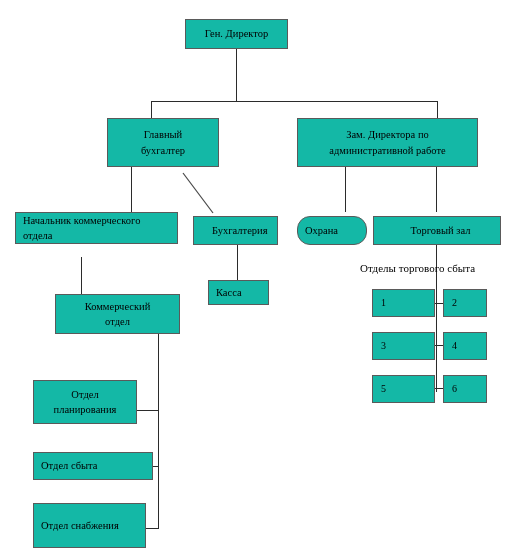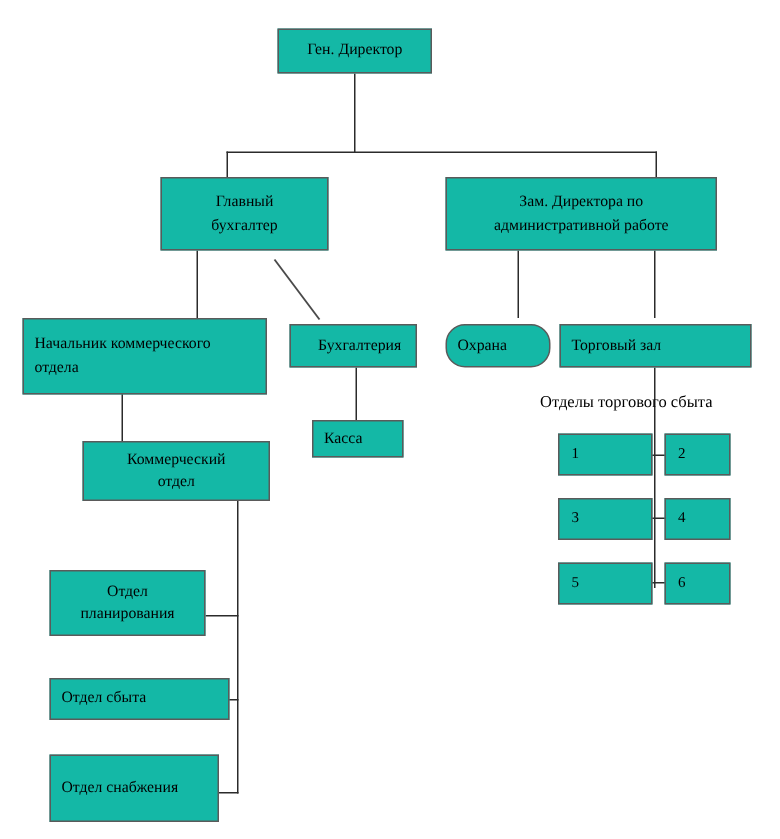--- a/index.html
+++ b/index.html
@@ -106,34 +106,34 @@
   <div class="node center" style="left:107px; top:118px; width:112px; height:49px;">
     <span class="line">Главный</span>
     <span class="line">бухгалтер</span>
   </div>
 
   <div class="node center" style="left:297px; top:118px; width:181px; height:49px;">
     <span class="line">Зам. Директора по</span>
     <span class="line">административной работе</span>
   </div>
 
-  <div class="node left" style="left:15px; top:212px; width:163px; height:51px;">
+  <div class="node left" style="left:15px; top:212px; width:163px; height:32px;">
     <span class="line">Начальник коммерческого</span>
     <span class="line">отдела</span>
   </div>
 
   <div class="node left" style="left:193px; top:216px; width:85px; height:29px;padding-left:18px;">
     <span class="line">Бухгалтерия</span>
   </div>
 
   <div class="node left" style="left:297px; top:216px; width:70px; height:29px;border-radius:13px;">
     <span class="line">Охрана</span>
   </div>
 
-  <div class="node left" style="left:373px; top:216px; width:128px; height:29px;">
+  <div class="node left" style="left:373px; top:216px; width:128px; height:29px;align-items:center;">
     <span class="line">Торговый зал</span>
   </div>
 
   <div class="node center" style="left:55px; top:294px; width:125px; height:40px;">
     <span class="line">Коммерческий</span>
     <span class="line">отдел</span>
   </div>
 
   <div class="node left" style="left:208px; top:280px; width:61px; height:25px;">
     <span class="line">Касса</span>

